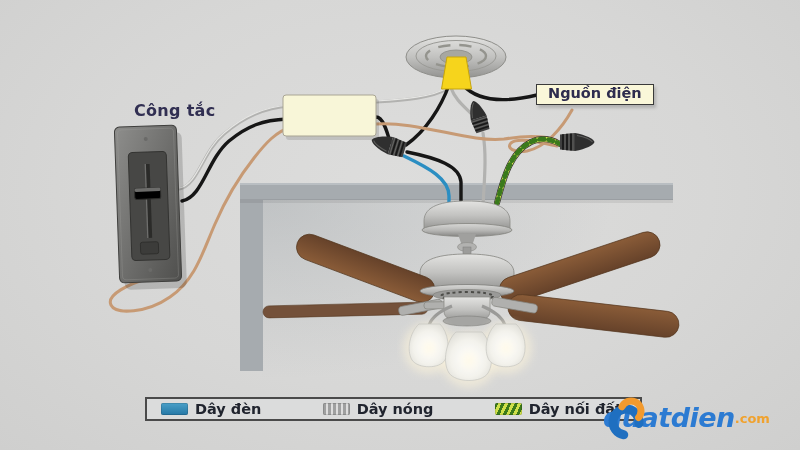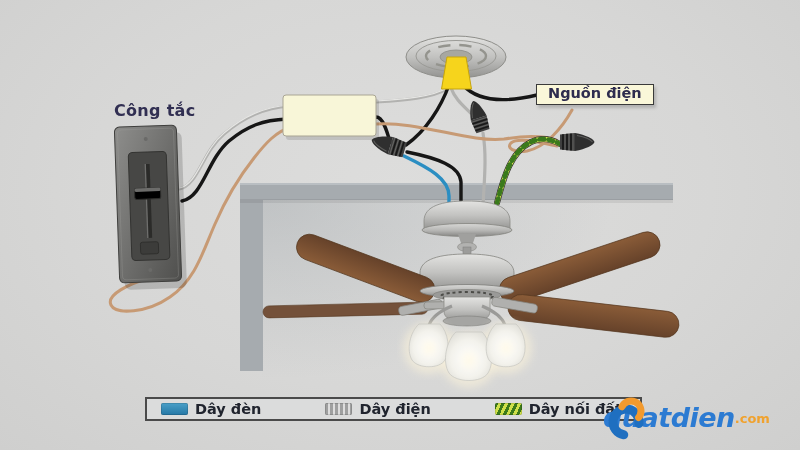--- a/index.html
+++ b/index.html
@@ -14,21 +14,21 @@
   .w-neutral{stroke:#b2b2b0;stroke-width:3.2;}
   .w-neutral-hi{stroke:#e6e6e4;stroke-width:1.1;}
   .w-hot{stroke:#161616;stroke-width:3.4;}
   .w-light{stroke:#2b8ec2;stroke-width:3.4;}
   .w-brown{stroke:#c79a74;stroke-width:3;}
   .w-gedge{stroke:#2d2d2d;stroke-width:6;}
   .w-gbase{stroke:#d9e354;stroke-width:4.6;}
   .w-gstripe{stroke:#3a7a1c;stroke-width:4.6;stroke-dasharray:4.5 4.5;}
   
   .lbl{position:absolute;color:#312f52;font-weight:bold;}
-  .lbl-switch{left:114px;top:101px;font-size:16px;letter-spacing:.3px;}
+  .lbl-switch{left:134px;top:101px;font-size:16px;letter-spacing:.3px;}
   .lbl-power{
     left:536px;top:84px;font-size:14.5px;color:#2e2c4e;
     background:#faf7d9;border:1.6px solid #3a3a3a;padding:0 11px 3px;
     box-shadow:2px 3px 3px rgba(0,0,0,.18);white-space:nowrap;
   }
   
   .legend{
     position:absolute;left:145px;top:397px;width:497px;height:24px;
     background:#dbdcdc;border:2px solid #4a4a4a;box-sizing:border-box;
     display:flex;align-items:center;justify-content:space-between;
@@ -228,21 +228,21 @@
   <div class="lbl lbl-switch">Công tắc</div>
   <div class="lbl lbl-power">Nguồn điện</div>
 
   <div class="legend">
     <div class="leg-item">
       <span class="sw sw-den"></span>
       <span class="cap">Dây đèn</span>
     </div>
     <div class="leg-item">
       <span class="sw sw-nguoi"></span>
-      <span class="cap">Dây điện</span>
+      <span class="cap">Dây nóng</span>
     </div>
     <div class="leg-item">
       <span class="sw sw-dat"></span>
       <span class="cap">Dây nối đất</span>
     </div>
   </div>
 
   <div class="logo">
     <svg width="46" height="50" viewBox="0 0 46 50">
       <circle cx="23" cy="28" r="13" fill="none" stroke="#1f6fc0" stroke-width="9" stroke-dasharray="60 22" stroke-linecap="round" transform="rotate(100 23 28)"></circle>

